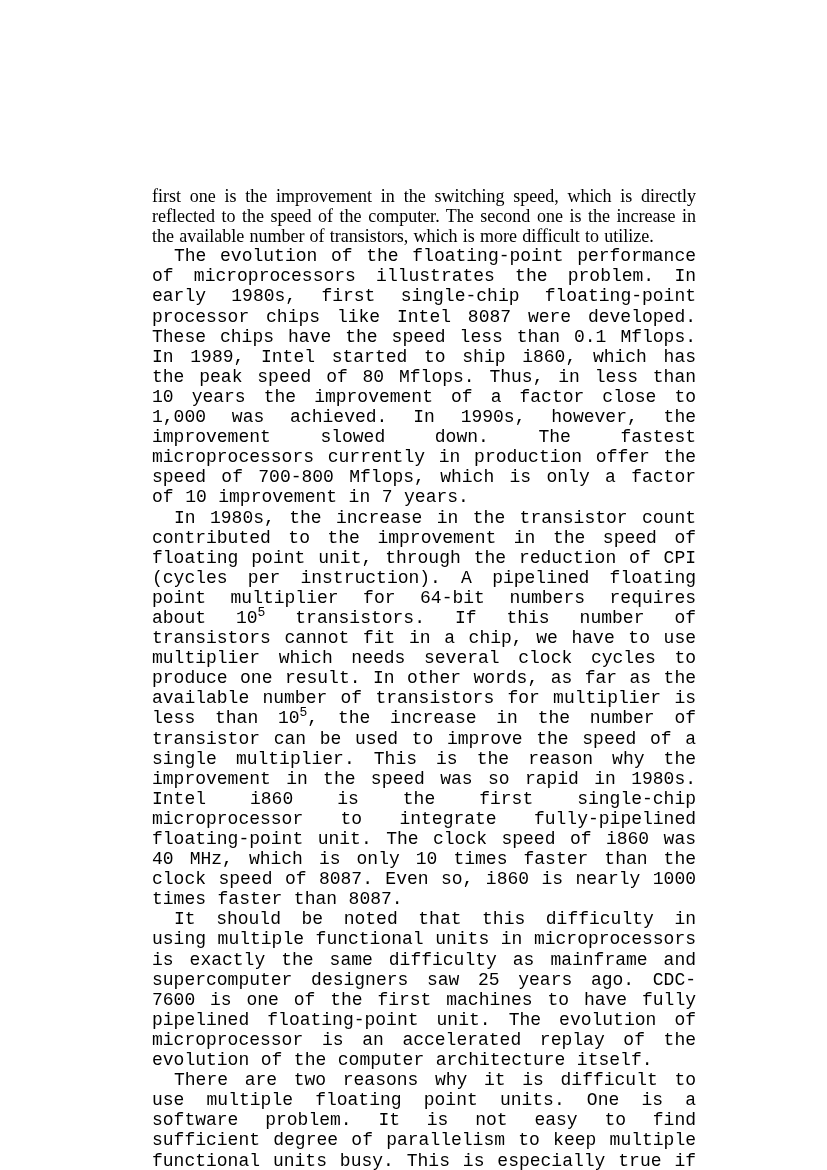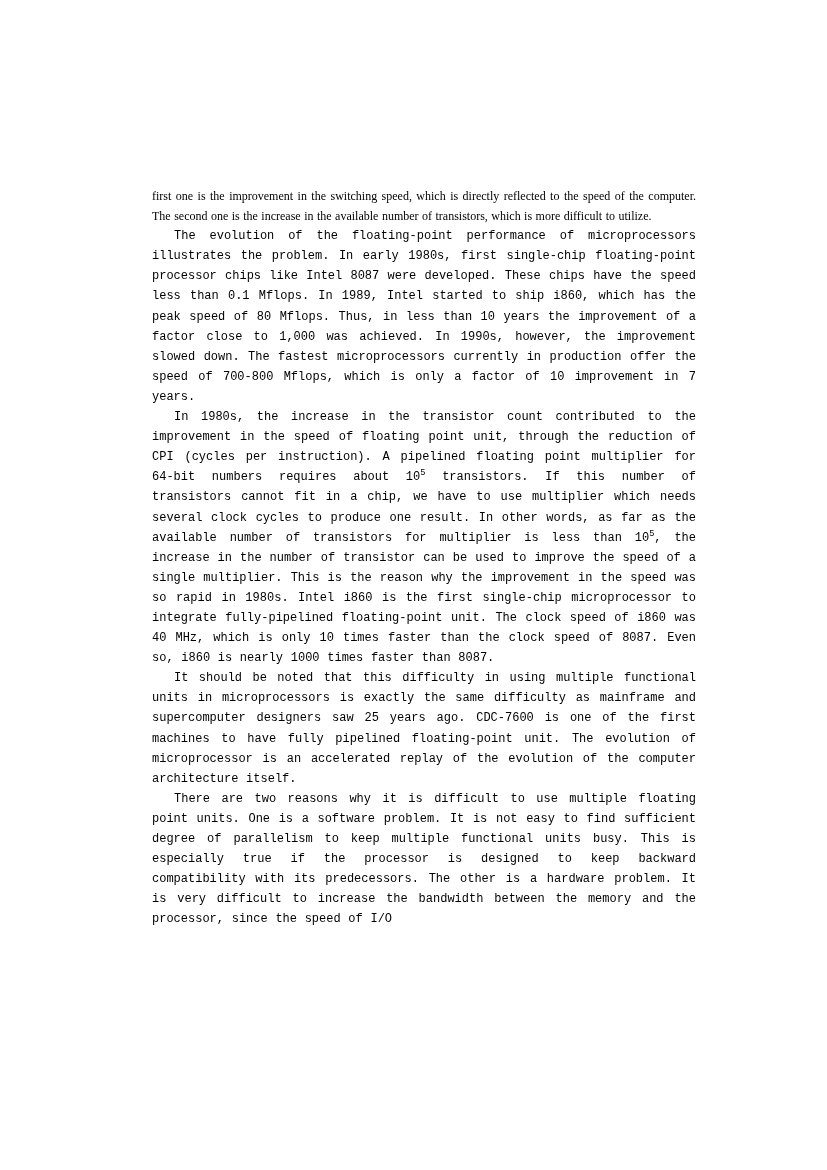--- a/index.html
+++ b/index.html
@@ -24,21 +24,21 @@
     box-sizing: border-box;
   }
   .textblock {
     position: absolute;
     left: 152px;
     top: 186px;
     width: 544px;
   }
   p.para {
     margin: 0;
-    font-size: 12px;
+    font-size: 18px;
     line-height: 20.1px;
     text-align: justify;
     text-justify: inter-word;
     hyphens: none;
     word-spacing: 0.04em;
   }
   p.indent {
     text-indent: 22px;
     font-family: Liberation Mono, monospace;
   }

